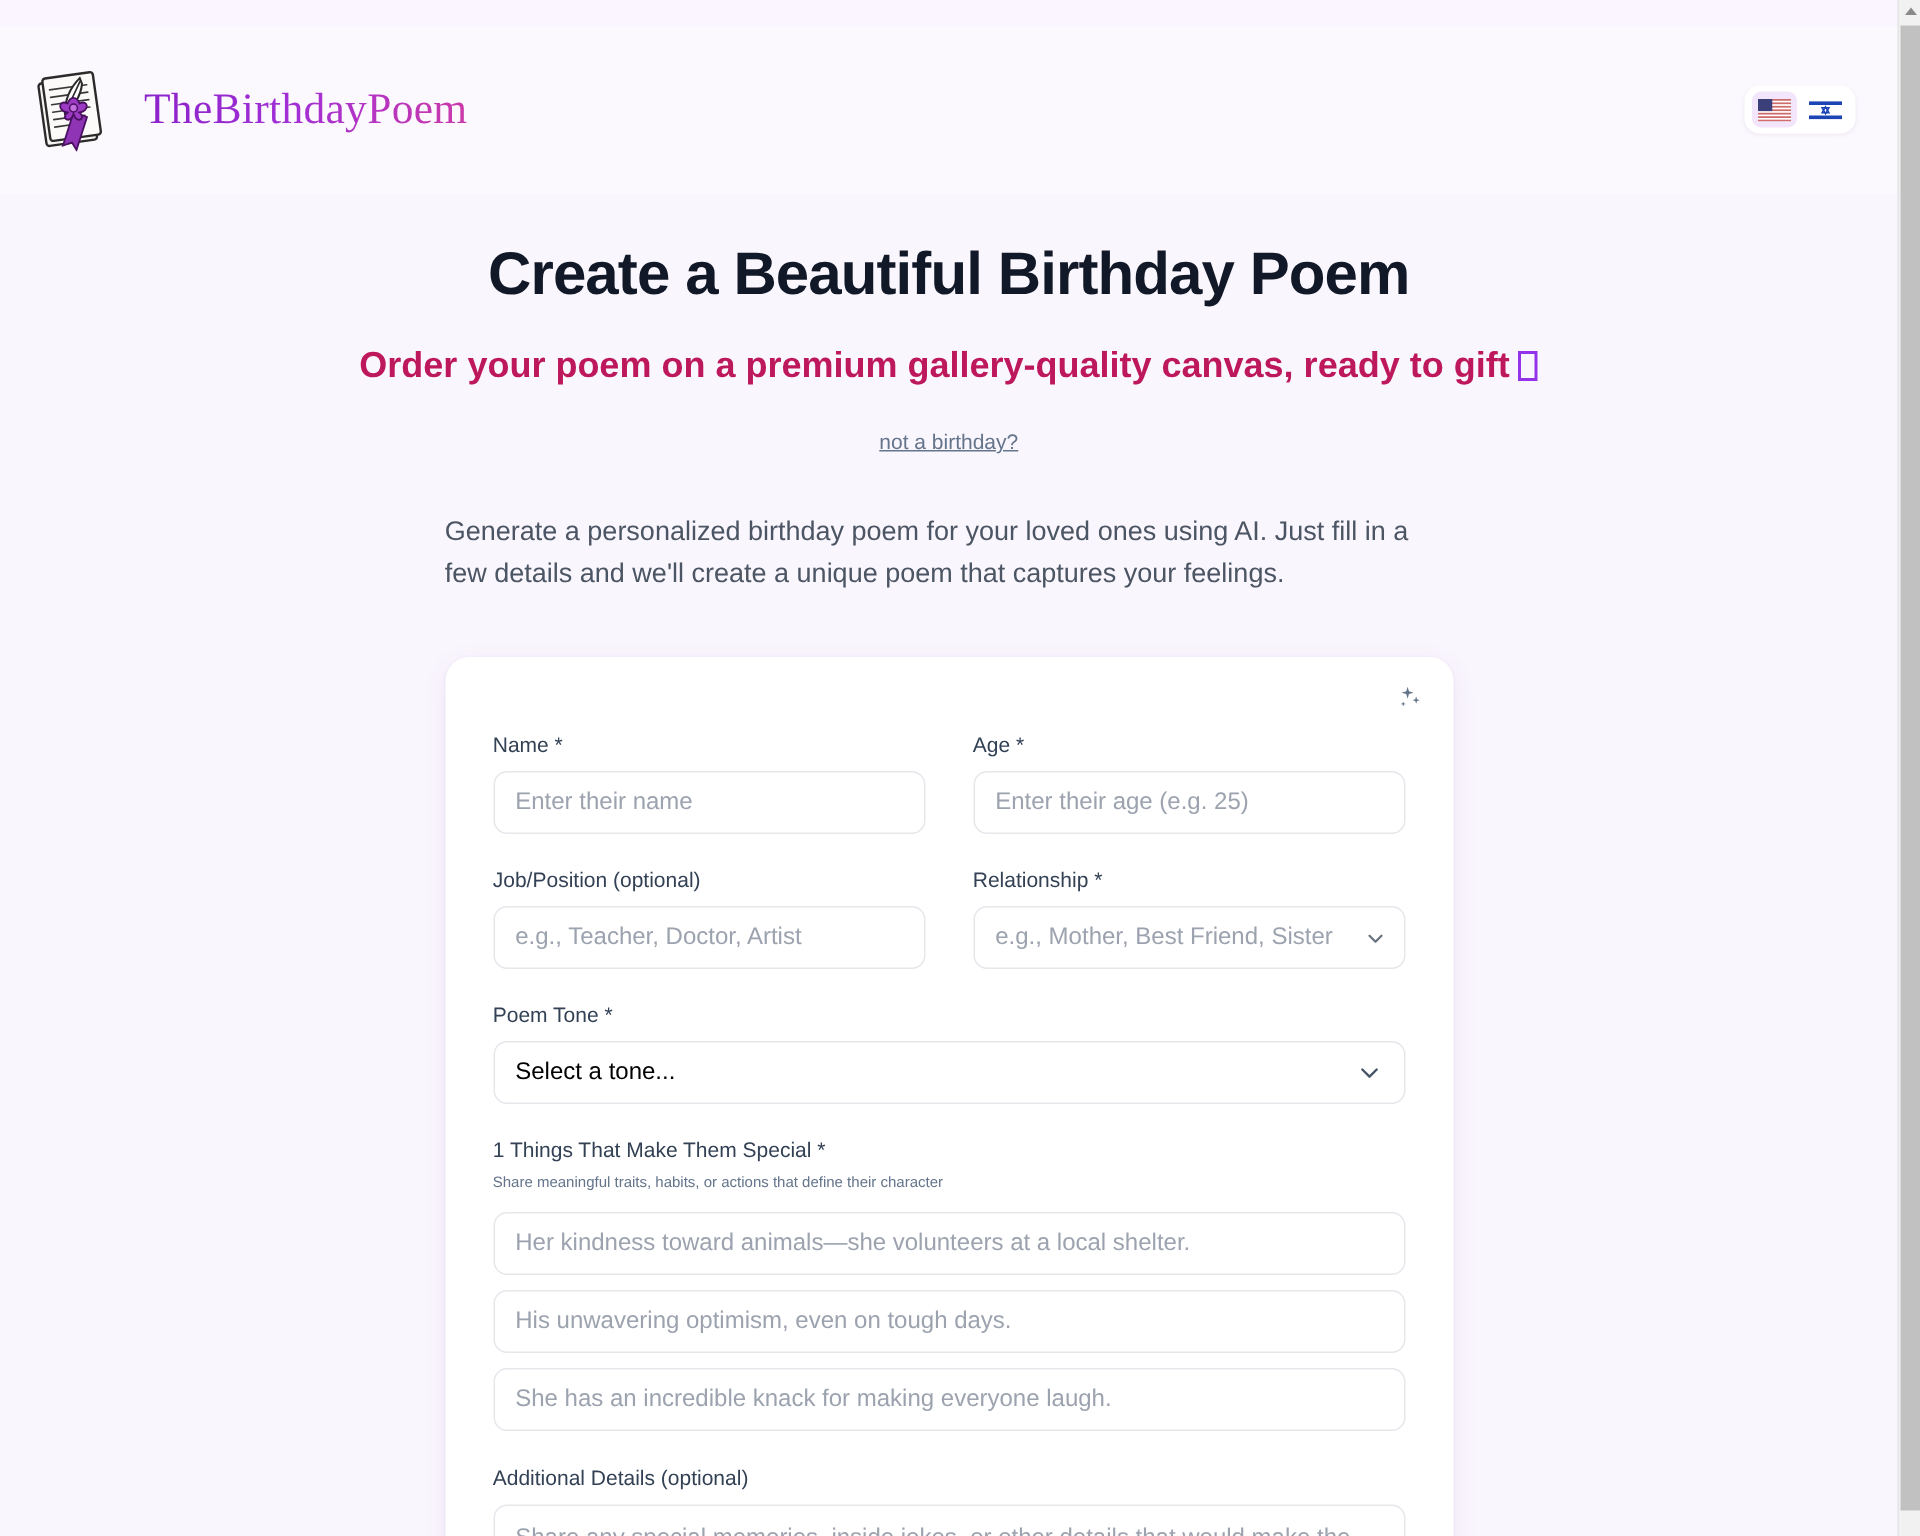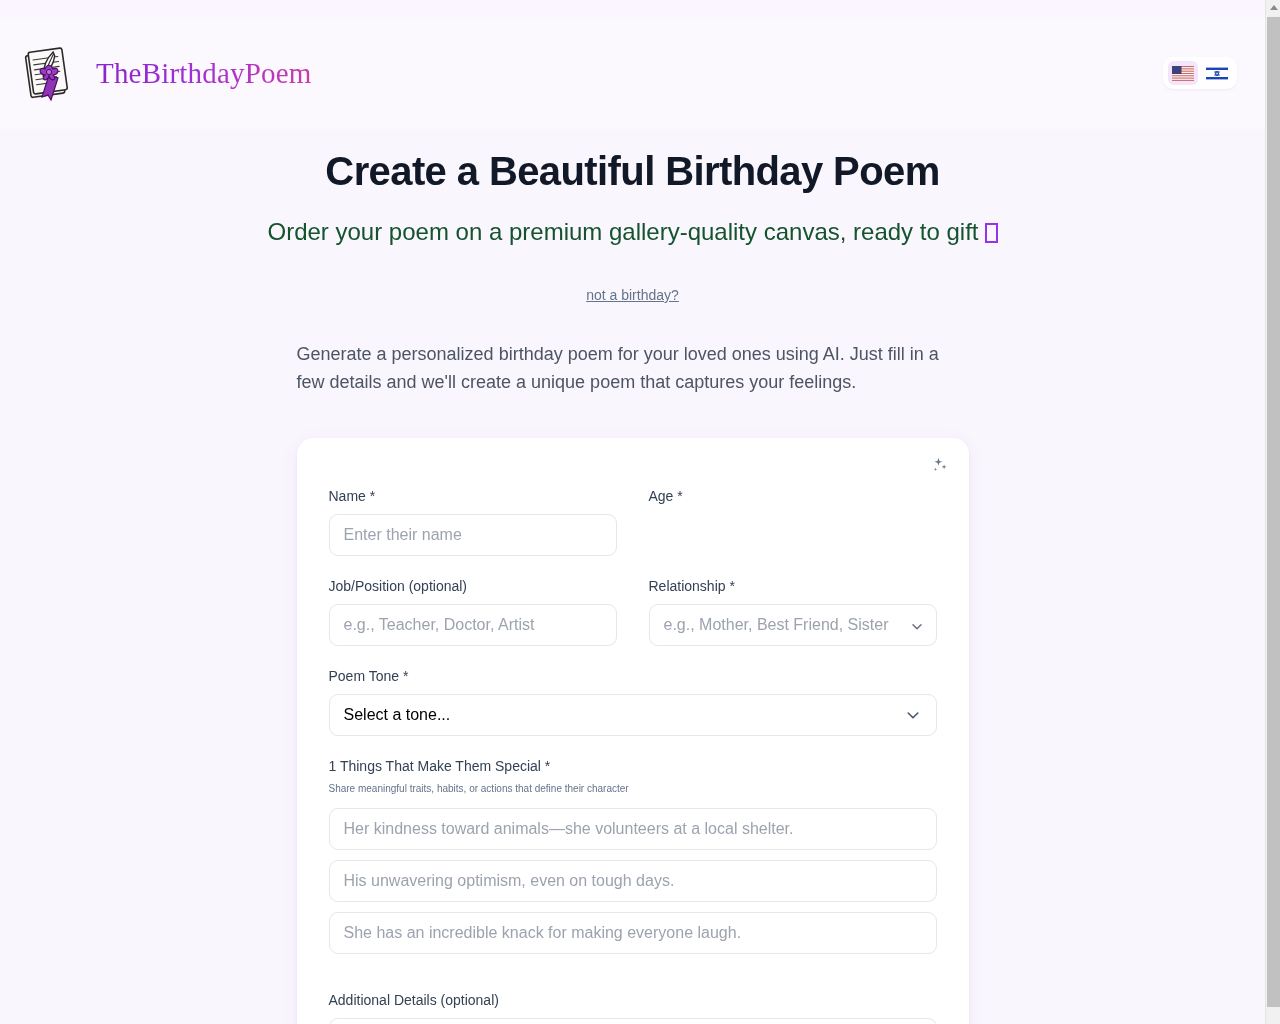--- a/index.html
+++ b/index.html
@@ -80,45 +80,45 @@
     border: none;
     background: transparent;
     padding: 0;
   }
   .lang-btn.active { background: #f3e6fc; }
   .flag { width: 22px; height: 15px; display: block; }
 
   
   .hero { text-align: center; padding: 18px 0 0; }
   h1.hero-title {
-    margin: 0;
+    margin: 12px;
     font-size: 40px;
     line-height: 48px;
     font-weight: 700;
     letter-spacing: -0.6px;
     color: #111827;
   }
   .hero-sub {
     margin: 22px 0 0;
     font-size: 24px;
     line-height: 30px;
-    font-weight: 400;
-    color: #14532d;
+    font-weight: 700;
+    color: #be185d;
   }
   .tofu {
     display: inline-block;
     width: 13px;
     height: 20px;
     border: 2px solid #9333ea;
     vertical-align: -3px;
     margin-left: 6px;
   }
   .not-birthday {
     display: inline-block;
-    margin-top: 39px;
+    margin-top: 26px;
     font-size: 14px;
     line-height: 18px;
     color: #64748b;
     text-decoration: underline;
     cursor: pointer;
   }
   .hero-desc {
     margin: 36px auto 0;
     width: 672px;
     font-size: 18px;
@@ -216,21 +216,21 @@
     right: 16px;
     top: 50%;
     transform: translateY(-50%);
     width: 16px;
     height: 16px;
     color: #475569;
     pointer-events: none;
   }
 
   .special-inputs .f-input { margin-bottom: 10px; }
-  .special-inputs .f-input:last-child { margin-bottom: 16px; }
+  .special-inputs .f-input:last-child { margin-bottom: 1px; }
 
   .f-textarea {
     height: 96px;
     padding: 10px 14px;
     resize: none;
     line-height: 24px;
   }
 
   
   .scrollbar {
@@ -350,20 +350,21 @@
         </svg>
       </span>
 
       <div class="row2">
         <div class="field">
           <label class="f-label">Name *</label>
           <input class="f-input" type="text" placeholder="Enter their name" style="">
         </div>
         <div class="field">
           <label class="f-label">Age *</label>
+          <input class="f-input" type="text" placeholder="Enter their age (e.g. 25)" style="">
         </div>
       </div>
 
       <div class="row2">
         <div class="field">
           <label class="f-label">Job/Position (optional)</label>
           <input class="f-input" type="text" placeholder="e.g., Teacher, Doctor, Artist" style="">
         </div>
         <div class="field">
           <label class="f-label">Relationship *</label>

